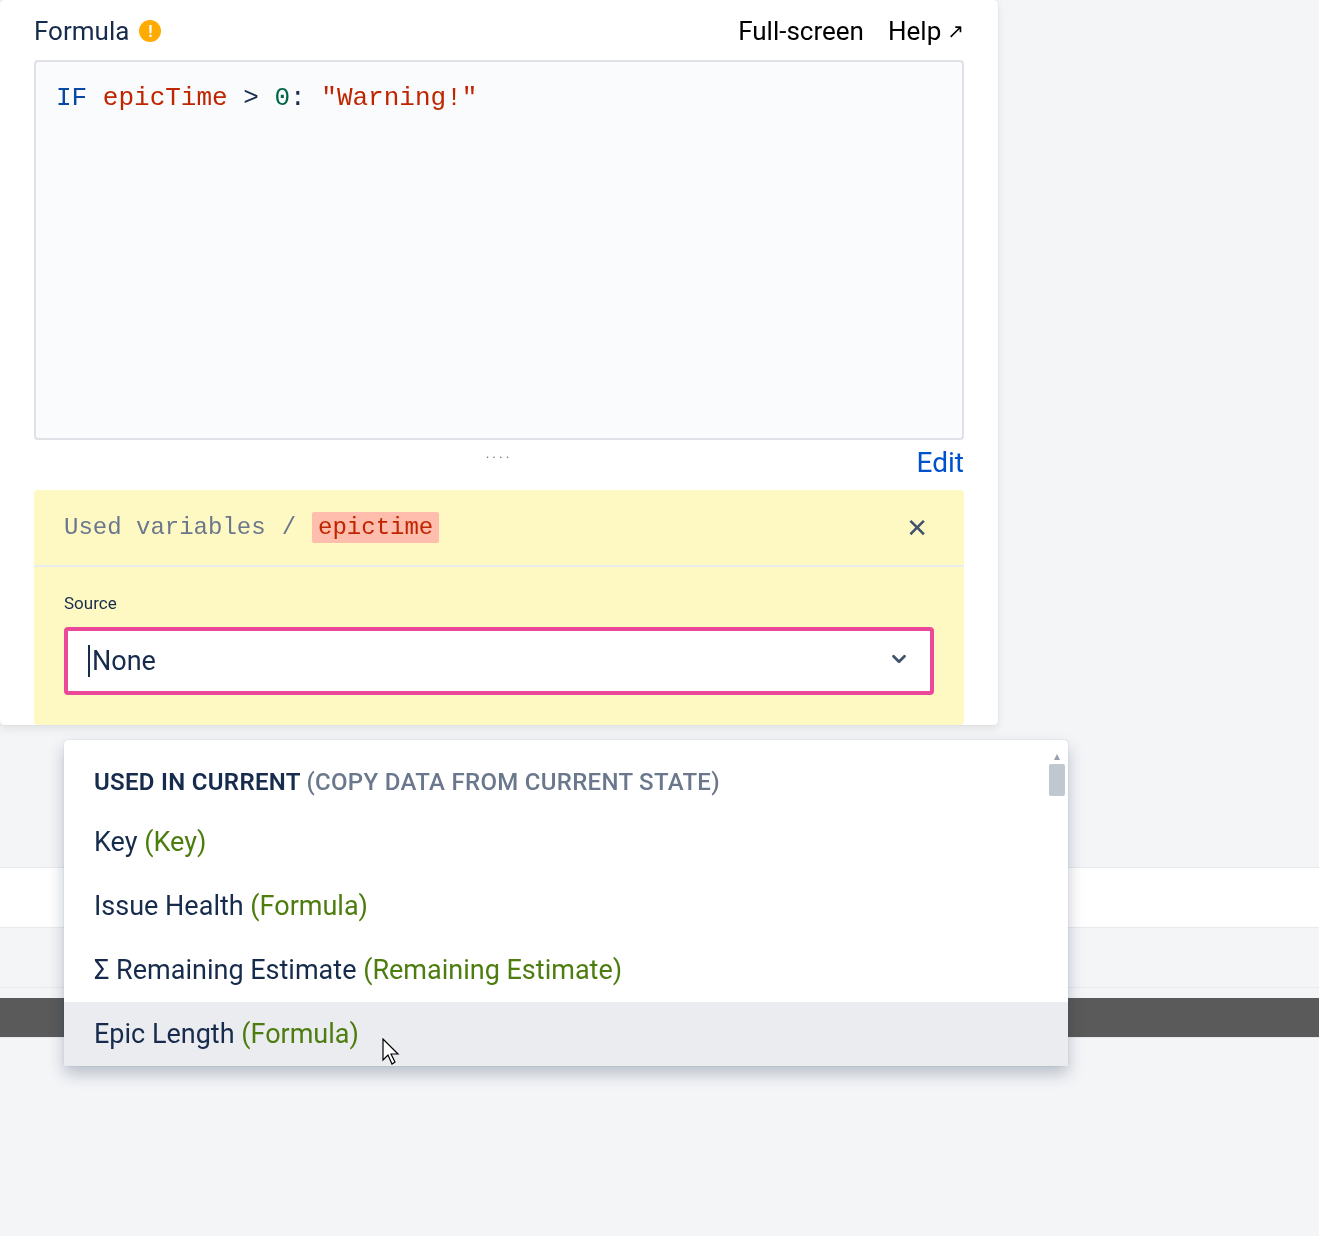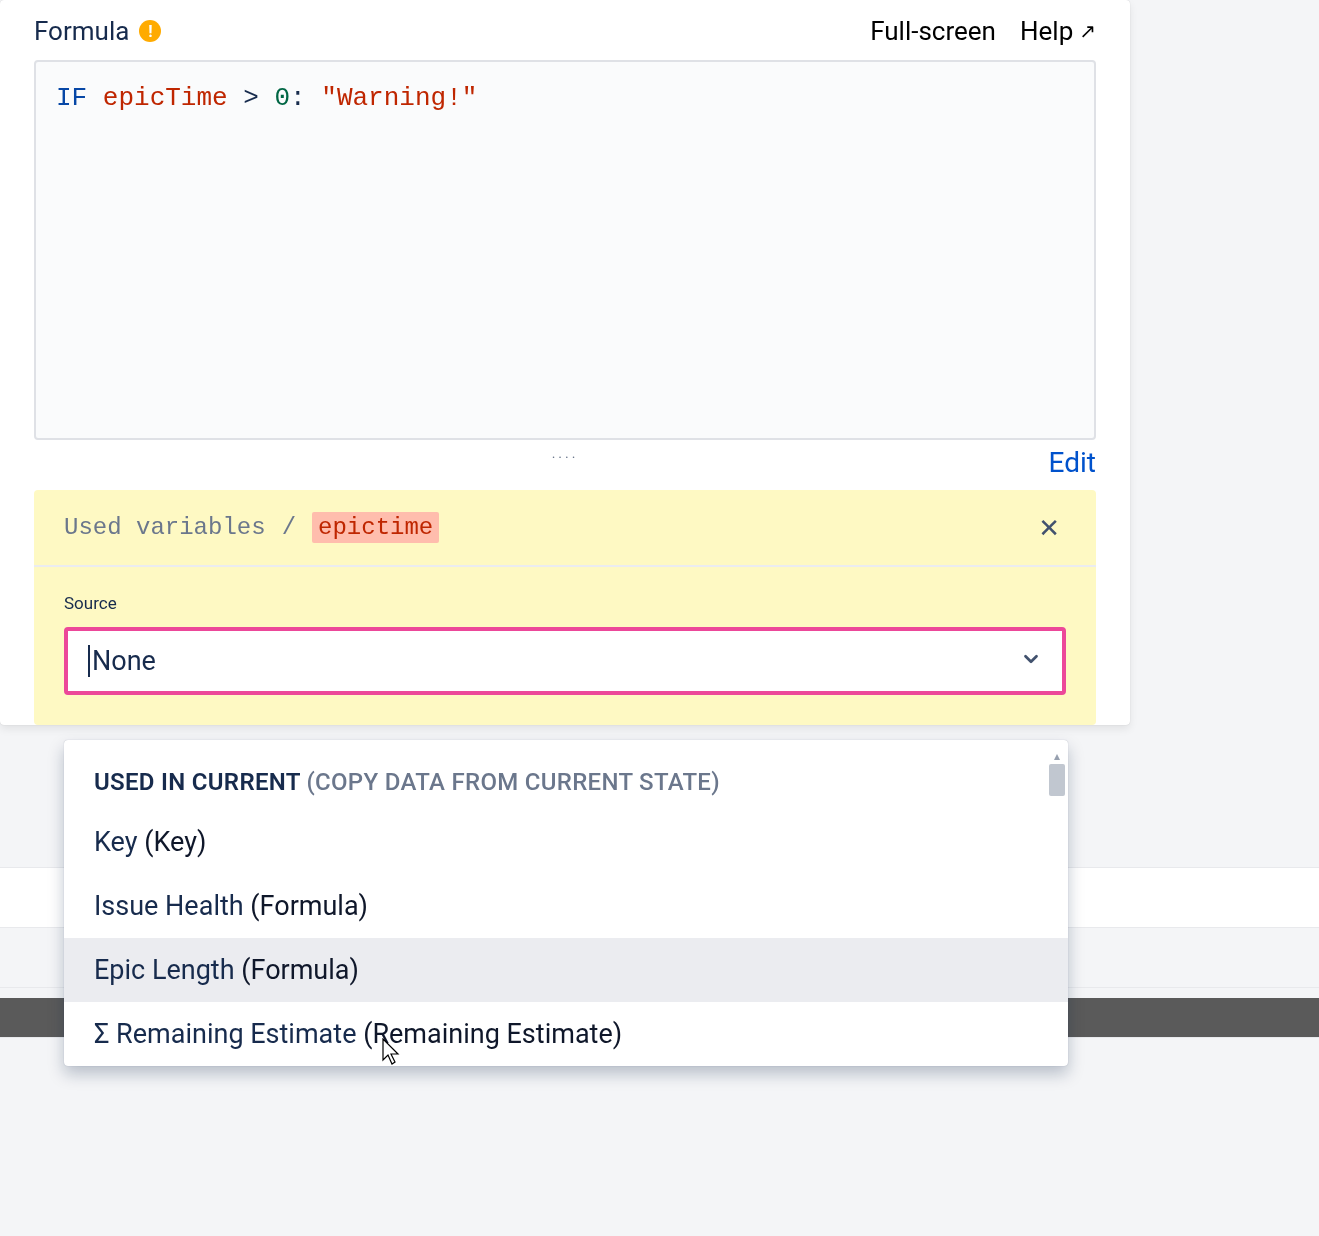--- a/index.html
+++ b/index.html
@@ -10,21 +10,21 @@
   body {
     font-family: -apple-system, BlinkMacSystemFont, "Segoe UI", Roboto, Helvetica, Arial, sans-serif;
     background: #f4f5f7;
     width: 1319px;
     height: 1236px;
     overflow: hidden;
     position: relative;
   }
   .panel {
     background: #ffffff;
-    width: 1130px;
+    width: 998px;
     margin-left: 0;
     padding: 0;
     position: relative;
     border-radius: 4px;
     box-shadow: 0 4px 8px rgba(0,0,0,0.08), 0 0 1px rgba(0,0,0,0.2);
   }
   .header-row {
     display: flex;
     align-items: center;
     justify-content: space-between;
@@ -195,21 +195,21 @@
   .option {
     padding: 16px 30px;
     font-size: 27px;
     color: #172b4d;
     cursor: pointer;
   }
   .option.hover {
     background: #ebecf0;
   }
   .option .type {
-    color: #0f172a;
+    color: #4d7c0f;
   }
   .scrollbar {
     position: absolute;
     right: 2px;
     top: 10px;
     width: 18px;
     bottom: 10px;
     display: flex;
     flex-direction: column;
     align-items: center;
@@ -311,27 +311,27 @@
       <span class="sub">(COPY DATA FROM CURRENT STATE)</span>
     </div>
     <div class="option">
       <span>Key</span>
       <span class="type">(Key)</span>
     </div>
     <div class="option">
       <span>Issue Health</span>
       <span class="type">(Formula)</span>
     </div>
+    <div class="option">
+      <span>Σ Remaining Estimate</span>
+      <span class="type">(Remaining Estimate)</span>
+    </div>
     <div class="option hover">
       <span>Epic Length</span>
       <span class="type">(Formula)</span>
-    </div>
-    <div class="option">
-      <span>Σ Remaining Estimate</span>
-      <span class="type">(Remaining Estimate)</span>
     </div>
   </div>
   <div class="scrollbar">
     <span class="scroll-arrow">▴</span>
     <div class="scroll-thumb"></div>
   </div>
 </div>
 
 <svg class="cursor-arrow" viewBox="0 0 20 28">
   <path d="M1 1 L1 22 L6 17 L10 26 L13 24 L9 16 L16 16 Z" fill="white" stroke="black" stroke-width="1.2"></path>

